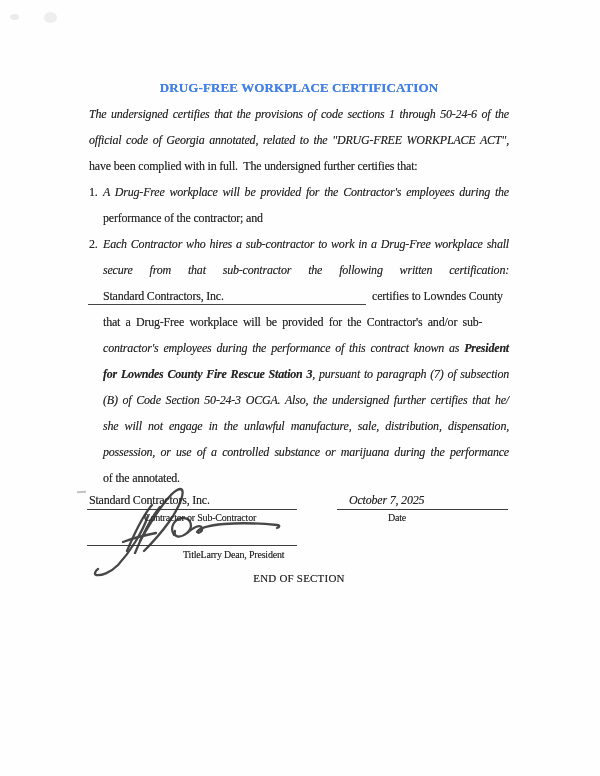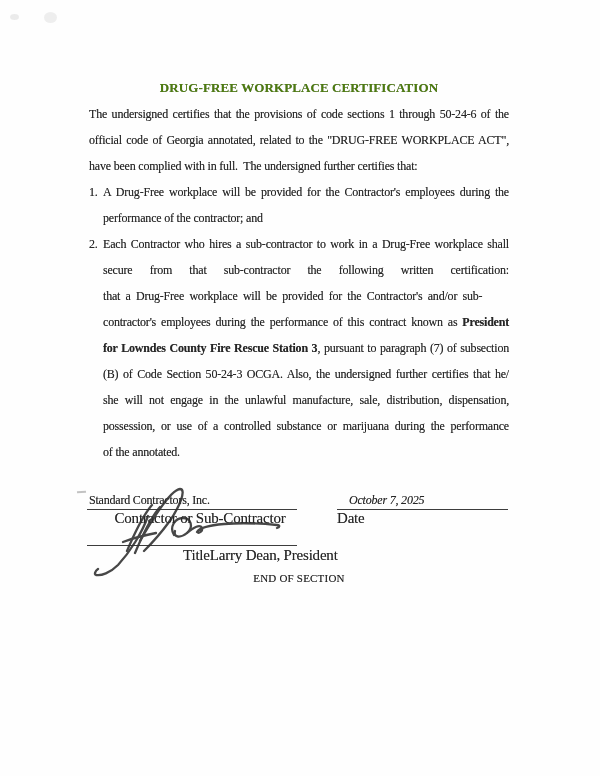--- a/index.html
+++ b/index.html
@@ -26,24 +26,24 @@
     font-size: 12px;
     letter-spacing: -0.2px;
   }
   .title {
     font-weight: bold;
     font-size: 13px;
     text-align: center;
     line-height: 14px;
     letter-spacing: 0.1px;
     margin: 0 0 6px 0;
-    color: #4d7c0f;
+    color: #3b82f6;
   }
   .ln { line-height: 26px; }
-  .jl { text-align: justify; text-align-last: justify; }
+  .jl { text-align: justify; text-align-last: justify; font-style: italic; }
   .ws2 { word-spacing: 2.5px; }
   .b { font-weight: bold; }
 
   .li { position: relative; padding-left: 14px; }
   .num { position: absolute; left: 0; top: 0; line-height: 26px; }
 
   .fill-line { margin-left: -15px; white-space: nowrap; }
   .fill-underline {
     display: inline-block;
     width: 278px;
@@ -61,26 +61,26 @@
     border-bottom: 1.3px solid #3d3d3d;
     font-size: 12px;
     letter-spacing: -0.2px;
     line-height: 17px;
     height: 18px;
   }
   .sig-company { left: 87px; top: 492px; width: 210px; padding-left: 2px; }
   .sig-date    { left: 337px; top: 492px; width: 171px; padding-left: 12px; font-style: italic; }
   .sig-label {
     position: absolute;
-    font-size: 15px;
+    font-size: 10px;
     letter-spacing: -0.2px;
     line-height: 14px;
   }
   .lbl-contractor { left: 87px; top: 511px; width: 210px; text-align: center; padding-left: 16px; box-sizing: border-box; }
-  .lbl-date { left: 337px; top: 511px; width: 120px; text-align: left; }
+  .lbl-date { left: 337px; top: 511px; width: 120px; text-align: center; }
   .sig-title-underline { left: 87px; top: 532px; width: 210px; height: 14px; }
   .sig-title-row { left: 87px; top: 548px; width: 300px; padding-left: 96px; box-sizing: border-box; }
   .signer-name { }
 
   .end-section {
     position: absolute;
     left: 89px; top: 571px; width: 420px;
     text-align: center;
     font-size: 11px;
     letter-spacing: 0.2px;
@@ -110,20 +110,23 @@
     <div class="li">
       <span class="num">1.</span>
       <div class="ln jl">A Drug-Free workplace will be provided for the Contractor's employees during the</div>
       <div class="ln">performance of the contractor; and</div>
     </div>
 
     <div class="li">
       <span class="num">2.</span>
       <div class="ln jl">Each Contractor who hires a sub-contractor to work in a Drug-Free workplace shall</div>
       <div class="ln jl">secure from that sub-contractor the following written certification:</div>
+      <div class="ln fill-line">
+        <span class="fill-underline"><span>Standard Contractors, Inc.</span></span><span class="fill-after">certifies to Lowndes County</span>
+      </div>
       <div class="ln ws2">that a Drug-Free workplace will be provided for the Contractor's and/or sub-</div>
       <div class="ln jl"><span>contractor's employees during the performance of this contract known as </span><span class="b">President</span></div>
       <div class="ln jl"><span class="b">for Lowndes County Fire Rescue Station 3</span><span>, pursuant to paragraph (7) of subsection</span></div>
       <div class="ln jl">(B) of Code Section 50-24-3 OCGA. Also, the undersigned further certifies that he/</div>
       <div class="ln jl">she will not engage in the unlawful manufacture, sale, distribution, dispensation,</div>
       <div class="ln jl">possession, or use of a controlled substance or marijuana during the performance</div>
       <div class="ln">of the annotated.</div>
     </div>
 
   </div>

